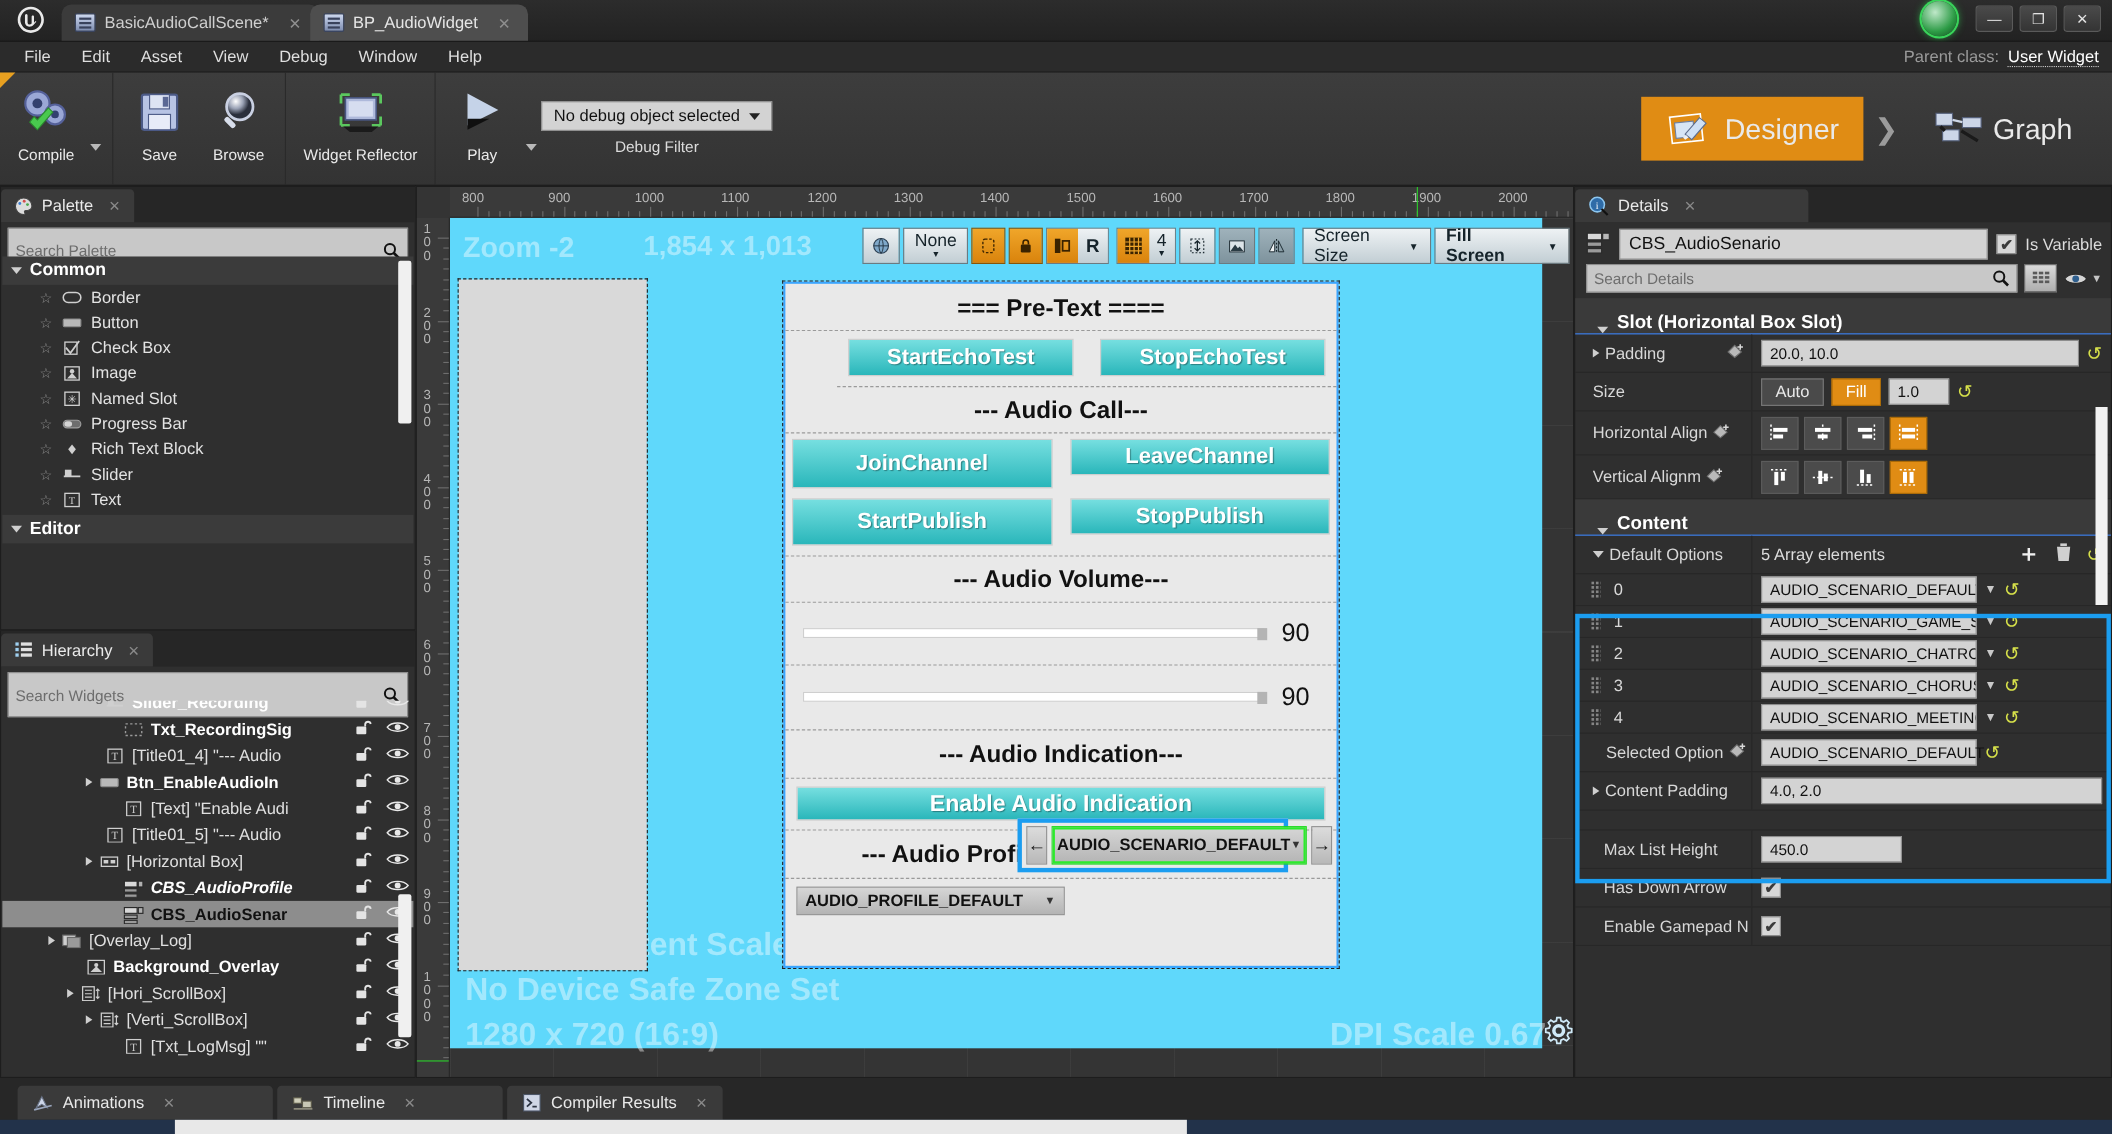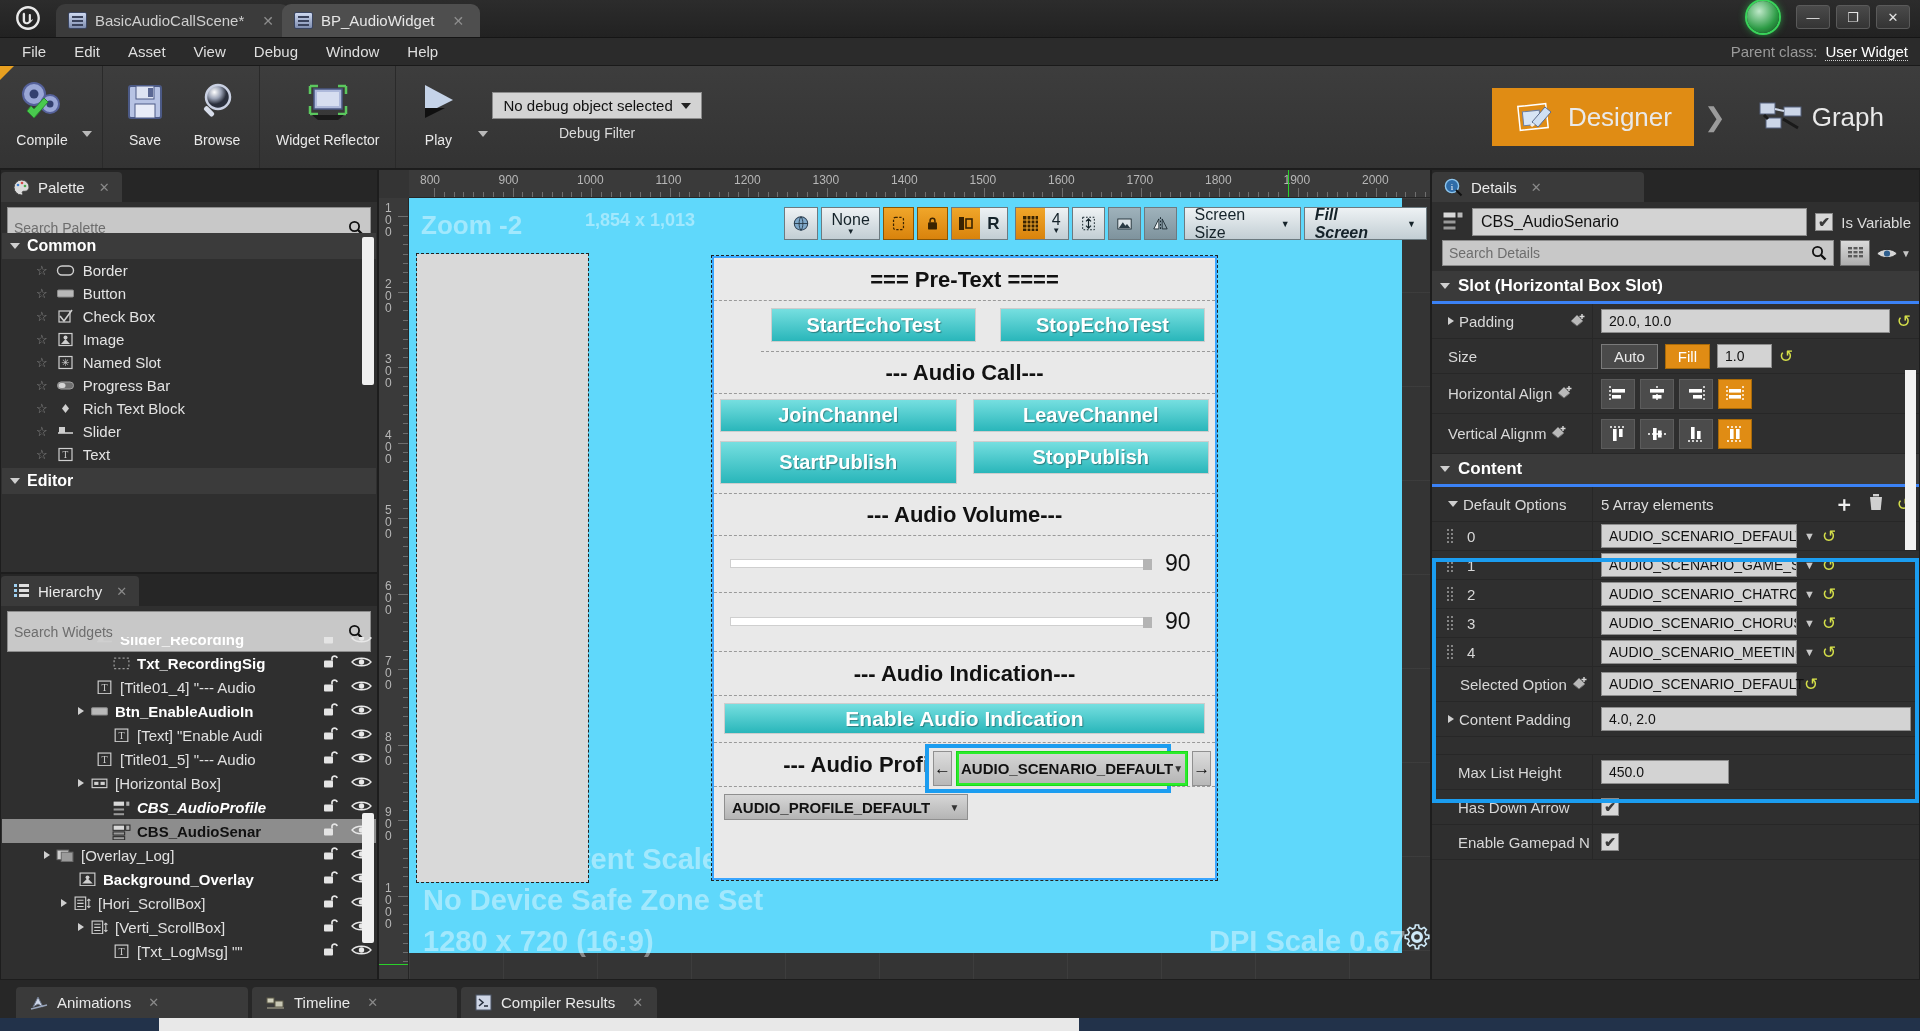--- a/index.html
+++ b/index.html
@@ -127,21 +127,21 @@
   .slider-track { height:9px; background:#fff; border:1px solid #cfcfcf; position:relative; }
   .slider-handle { position:absolute; right:-4px; top:-1px; width:9px; height:11px; background:#b4b4b4; }
 
   
   #details { left:1431px; top:169px; width:489px; height:811px; }
   .drow { display:flex; align-items:center; height:35px; border-bottom:1px solid #272727; }
   .dname { width:160px; padding-left:16px; font-size:15px; color:#d8d8d8;
      display:flex; align-items:center; gap:5px; white-space:nowrap; overflow:hidden; }
   .dval { flex:1; padding:0 8px; display:flex; align-items:center; gap:7px; border-left:1px solid #272727; height:100%; }
   .dhdr { background:#3a3a3a; font-weight:bold; font-size:17px; color:#fff; height:33px;
-     display:flex; align-items:center; gap:8px; padding-left:8px; border-bottom:3px solid #3b82f6;}
+     display:flex; align-items:flex-end; gap:8px; padding-left:20px; border-bottom:1px solid #3b82f6;}
   .field { background:#d3d3d3; color:#111; font-size:14px; border:1px solid #8d8d8d; padding:3px 7px; }
   .reset { color:#d6e04a; font-size:17px; }
   .pill { border:1px solid #7a7a7a; background:#4a4a4a; color:#e9e9e9; font-size:15px; padding:3px 12px; }
   .pill.on { background:#e08c14; color:#fff; border-color:#a96a08; }
   .aicon { width:34px; height:30px; border:1px solid #5c5c5c; background:#4b4b4b;
       display:flex; align-items:center; justify-content:center; }
   .aicon.on { background:#e08c14; border-color:#a96a08; }
   .chk { width:18px; height:18px; background:#d7d7d7; border:1px solid #8a8a8a;
       display:flex; align-items:center; justify-content:center; color:#3b3b3b; font-size:14px; font-weight:bold;}
   .hilite { position:absolute; border:4px solid #1b9df0; pointer-events:none; z-index:20; }
@@ -879,21 +879,21 @@
         <div class="tickm" style="top: 744.5px; right: 0px; height: 1px; width: 5px;"></div>
         <div class="tickm" style="top: 753.9px; right: 0px; height: 1px; width: 5px;"></div>
         <div class="tickm" style="top: 763.3px; right: 0px; height: 1px; width: 5px;"></div>
         <div style="position: absolute; left: 0px; right: 0px; top: 766px; height: 1px; background: rgb(42, 208, 42);"></div>
       </div>
     <div class="grid">
 
       <div class="stage" style="left:0; top:0; width:993px; height:755px; background:#5fd8fb;"></div>
 
       <div class="ghosttext" style="left:12px; top:12px; font-size:26px;">Zoom -2</div>
-      <div class="ghosttext" style="left:176px; top:12px; font-size:18px;">1,854 x 1,013</div>
+      <div class="ghosttext" style="left:176px; top:12px; font-size:25px;">1,854 x 1,013</div>
       <div class="ghosttext" style="left:14px; top:645px; font-size:29px;">Device Content Scale 1.0</div>
       <div class="ghosttext" style="left:14px; top:686px; font-size:29px;">No Device Safe Zone Set</div>
       <div class="ghosttext" style="left:14px; top:727px; font-size:29px;">1280 x 720 (16:9)</div>
       <div class="ghosttext" style="left:800px; top:727px; font-size:29px;">DPI Scale 0.67</div>
       <div style="position:absolute; left:995px; top:726px;">
         <svg width="26" height="26" viewBox="0 0 26 26">
             <path d="M13 7a6 6 0 106 6 6 6 0 00-6-6zm0 3.2a2.8 2.8 0 11-2.8 2.8A2.8 2.8 0 0113 10.2z" fill="#cfe9f7"></path>
             <path d="M11.4 1h3.2l.5 3 2.4 1 2.6-1.6 2.3 2.3-1.6 2.6 1 2.4 3 .5v3.2l-3 .5-1 2.4 1.6 2.6-2.3 2.3-2.6-1.6-2.4 1-.5 3h-3.2l-.5-3-2.4-1-2.6 1.6-2.3-2.3 1.6-2.6-1-2.4-3-.5v-3.2l3-.5 1-2.4L3.6 5.7l2.3-2.3 2.6 1.6 2.4-1z" fill="none" stroke="#cfe9f7" stroke-width="1.6"></path>
           </svg>
       </div>
@@ -901,21 +901,21 @@
       <div style="position:absolute; left:8px; top:56px; width:171px; height:628px; background:#d9d9d9; outline:1px dashed #222;"></div>
 
       <div class="preview" style="left:303px; top:58px; width:505px; height:624px; background:#e9e9e9; border:2px solid #3aa6ff;">
         <div class="wlabel dashrow" style="font-size:22px; padding:9px 0 7px;">=== Pre-Text ====</div>
         <div class="dashrow" style="display:flex; gap:24px; padding:7px 10px 9px;margin-left:47px;">
           <div class="wbtn2" style="flex:1;height:34px;font-size:20px;">StartEchoTest</div>
           <div class="wbtn2" style="flex:1;height:34px;font-size:20px;">StopEchoTest</div>
         </div>
         <div class="wlabel dashrow" style="font-size:22px; padding:8px 0 7px;">--- Audio Call---</div>
         <div style="display:flex; gap:16px; padding:5px 6px 0;">
-          <div class="wbtn2" style="flex:1;height:33px;font-size:20px;">JoinChannel</div>
+          <div class="wbtn2" style="flex:1;height:45px;font-size:20px;">JoinChannel</div>
           <div class="wbtn2" style="flex:1;height:33px;font-size:20px;">LeaveChannel</div>
         </div>
         <div class="dashrow" style="display:flex; gap:16px; padding:9px 6px 9px;">
           <div class="wbtn2" style="flex:1;height:43px;font-size:20px;">StartPublish</div>
           <div class="wbtn2" style="flex:1;height:33px;font-size:20px;">StopPublish</div>
         </div>
         <div class="wlabel dashrow" style="font-size:22px; padding:8px 0 7px;">--- Audio Volume---</div>
         <div class="dashrow" style="display:flex; align-items:center; gap:16px; padding:14px 16px 15px;">
           <div class="slider-track" style="flex:1;">
             <div class="slider-handle"></div>
@@ -1012,21 +1012,21 @@
           <svg width="18" height="17" viewBox="0 0 18 17">
               <path d="M9 1v15" stroke="#15232a" stroke-width="1.2" stroke-dasharray="2 2"></path>
               <path d="M7 15 L7 3 L1 15 Z" fill="#eef2f4" stroke="#15232a"></path>
               <path d="M11 15 L11 3 L17 15 Z" fill="none" stroke="#15232a"></path>
             </svg>
         </div>
         <div class="cbtn wide" style="margin-left:4px; gap:6px;">
           <span style="font-size:16px;">Screen Size</span>
           <span style="font-size:9px;">▼</span>
         </div>
-        <div class="cbtn wide" style="gap:18px;font-style:italic;">
+        <div class="cbtn wide" style="gap:18px;">
           <span style="font-size:16px;font-weight:bold;">Fill Screen</span>
           <span style="font-size:9px;">▼</span>
         </div>
       </div>
     </div>
   </div>
 
   <div class="panel" id="details">
     <div class="ptabs">
       <div class="ptab" style="min-width:212px;">

